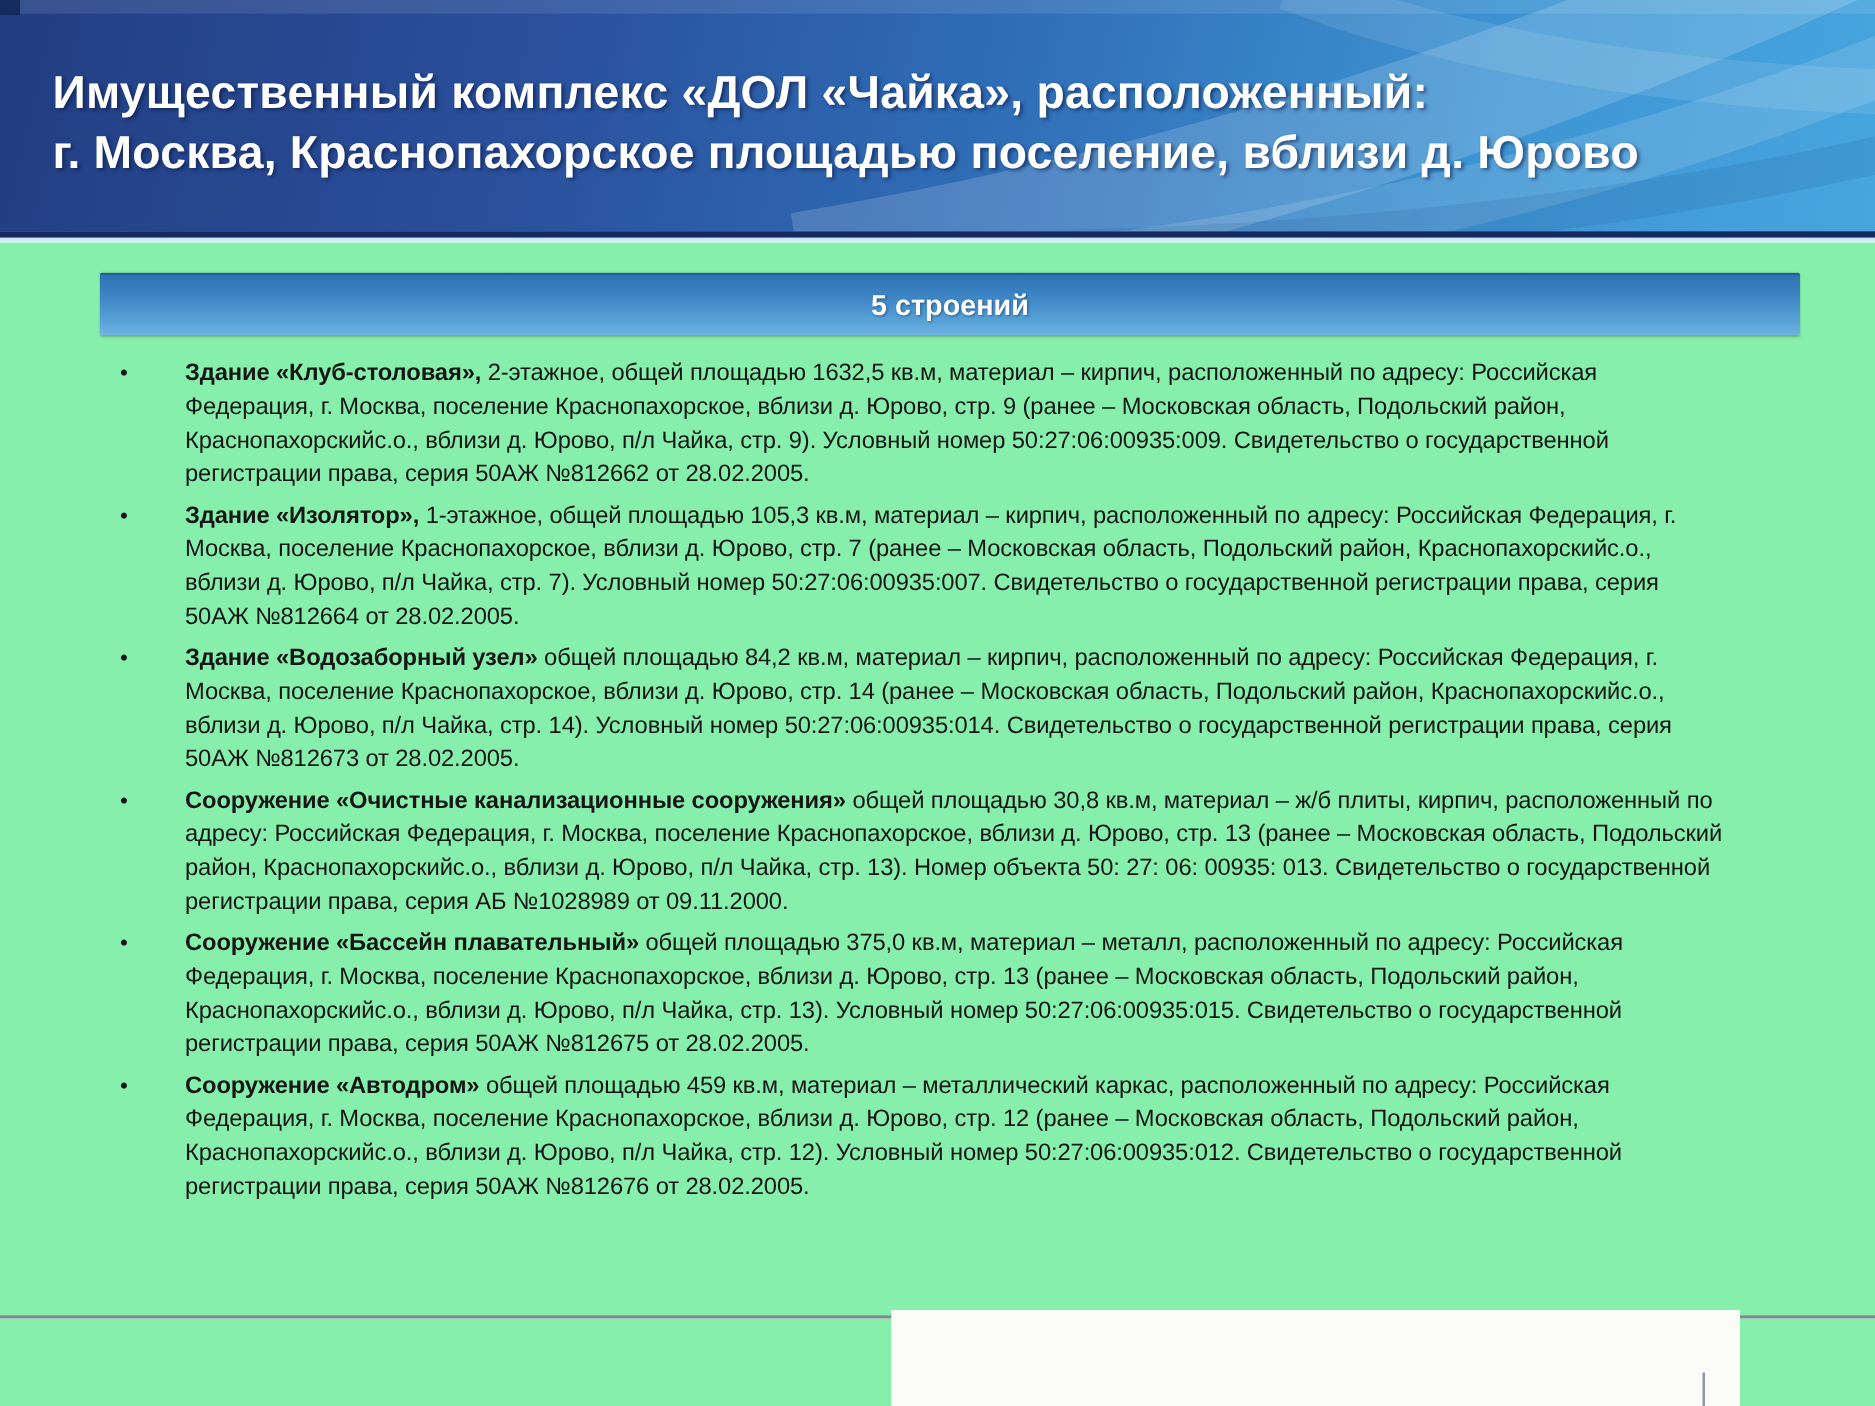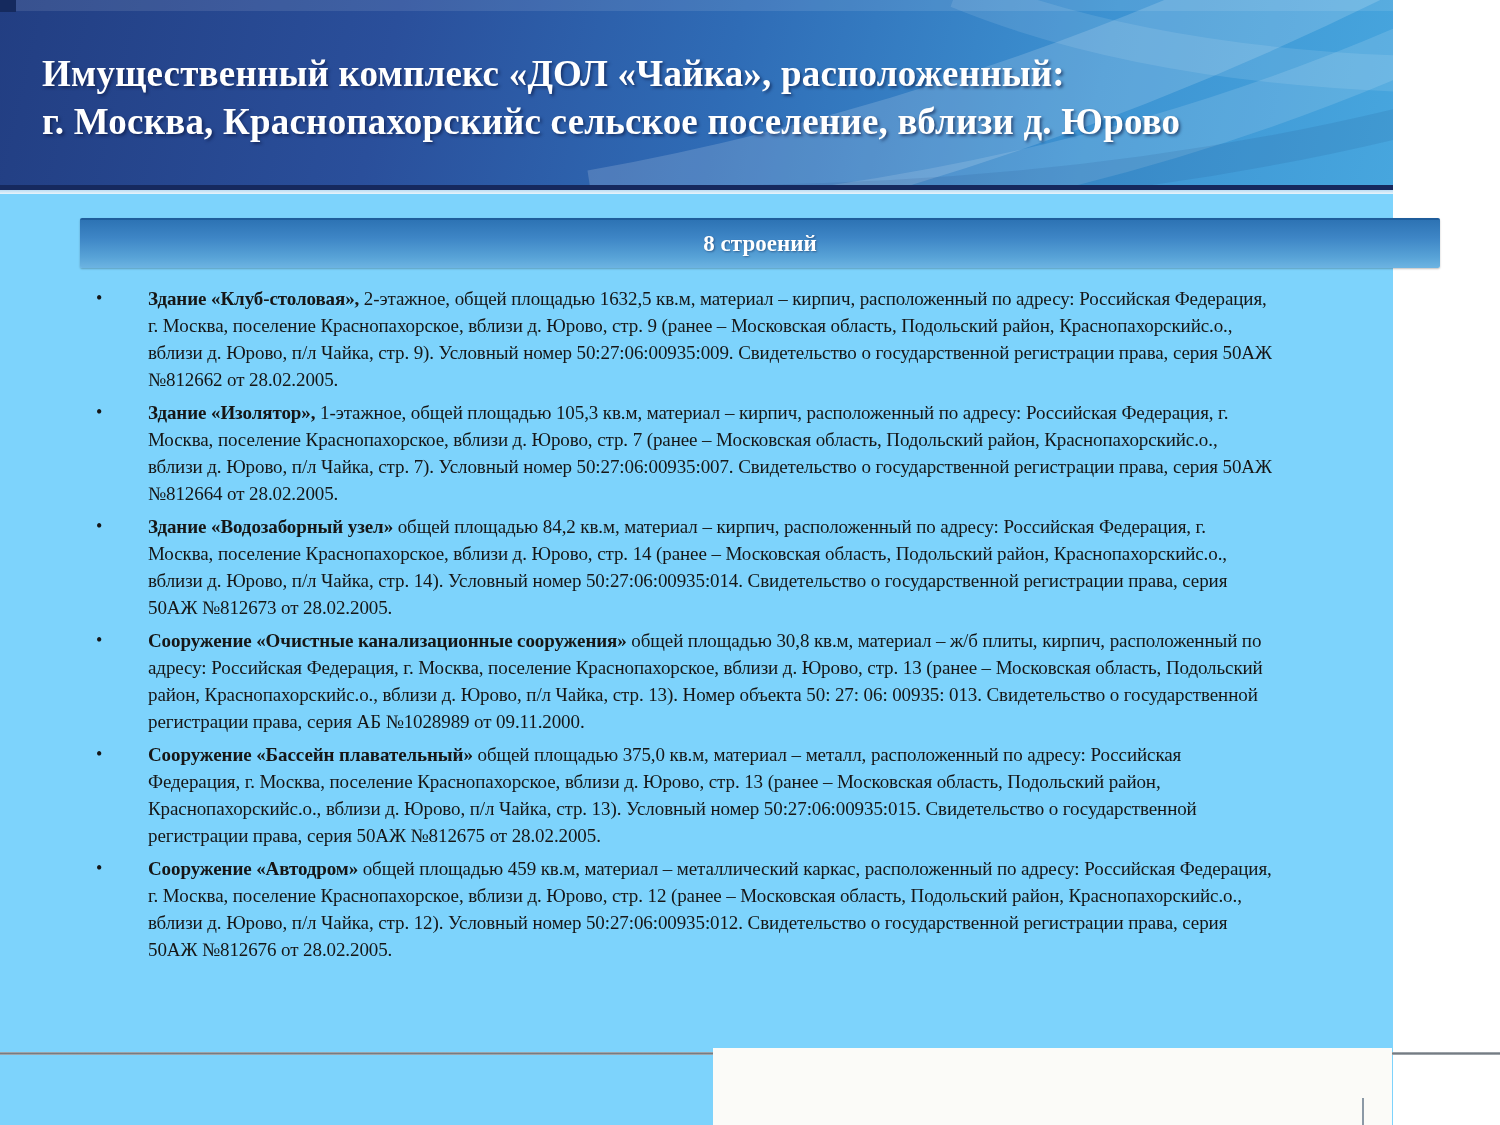--- a/index.html
+++ b/index.html
@@ -3,21 +3,21 @@
 <meta charset="utf-8">
 <style>
   html,body{margin:0;padding:0;}
   body{
     width:1500px;height:1125px;
     background:#ffffff;
     font-family:"Liberation Sans", sans-serif;
     -webkit-font-smoothing:antialiased;
     overflow:hidden;
   }
-  .slide{position:relative;width:1393px;height:1125px;background:#7dd3fc;font-family:Liberation Serif, serif;}
+  .slide{position:relative;width:1500px;height:1125px;background:#86efac;}
 
   
   .header{
     position:relative;
     width:100%;height:185px;
     background:linear-gradient(103deg,#223e82 0%,#2a4f9b 28%,#2f6cb6 52%,#3d93d2 78%,#47a6de 100%);
     border-bottom:5px solid #16295e;
     overflow:hidden;
   }
   .header-swirls{position:absolute;inset:0;width:100%;height:100%;}
@@ -85,27 +85,27 @@
     <svg class="header-swirls" viewBox="0 0 1500 185" preserveAspectRatio="none" aria-hidden="true">
       <path d="M640,215 Q1090,140 1530,-70" stroke="rgba(255,255,255,0.16)" stroke-width="90" fill="none"></path>
       <path d="M850,215 Q1230,170 1560,30" stroke="rgba(255,255,255,0.13)" stroke-width="48" fill="none"></path>
       <path d="M1030,-10 Q1240,70 1560,75" stroke="rgba(255,255,255,0.10)" stroke-width="36" fill="none"></path>
       <path d="M700,200 Q1150,205 1520,120" stroke="rgba(20,50,110,0.10)" stroke-width="30" fill="none"></path>
     </svg>
     <div class="header-topstrip"></div>
     <div class="header-corner"></div>
     <h1 class="slide-title">
       <span>Имущественный комплекс «ДОЛ «Чайка», расположенный:</span><br>
-      <span>г. Москва, Краснопахорскийс сельское поселение, вблизи д. Юрово</span>
+      <span>г. Москва, Краснопахорское площадью поселение, вблизи д. Юрово</span>
     </h1>
   </div>
   <div class="header-underglow"></div>
 
   <div class="banner">
-    <span class="banner-label">8 строений</span>
+    <span class="banner-label">5 строений</span>
   </div>
 
   <ul class="buildings">
     <li><span class="lead">Здание «Клуб-столовая»,</span> <span class="rest">2-этажное, общей площадью 1632,5 кв.м, материал – кирпич, расположенный по адресу: Российская Федерация, г. Москва, поселение Краснопахорское, вблизи д. Юрово, стр. 9 (ранее – Московская область, Подольский район, Краснопахорскийс.о., вблизи д. Юрово, п/л Чайка, стр. 9). Условный номер 50:27:06:00935:009. Свидетельство о государственной регистрации права, серия 50АЖ №812662 от 28.02.2005.</span></li>
 
     <li><span class="lead">Здание «Изолятор»,</span> <span class="rest">1-этажное, общей площадью 105,3 кв.м, материал – кирпич, расположенный по адресу: Российская Федерация, г. Москва, поселение Краснопахорское, вблизи д. Юрово, стр. 7 (ранее – Московская область, Подольский район, Краснопахорскийс.о., вблизи д. Юрово, п/л Чайка, стр. 7). Условный номер 50:27:06:00935:007. Свидетельство о государственной регистрации права, серия 50АЖ №812664 от 28.02.2005.</span></li>
 
     <li><span class="lead">Здание «Водозаборный узел»</span> <span class="rest">общей площадью 84,2 кв.м, материал – кирпич, расположенный по адресу: Российская Федерация, г. Москва, поселение Краснопахорское, вблизи д. Юрово, стр. 14 (ранее – Московская область, Подольский район, Краснопахорскийс.о., вблизи д. Юрово, п/л Чайка, стр. 14). Условный номер 50:27:06:00935:014. Свидетельство о государственной регистрации права, серия 50АЖ №812673 от 28.02.2005.</span></li>
 
     <li><span class="lead">Сооружение «Очистные канализационные сооружения»</span> <span class="rest">общей площадью 30,8 кв.м, материал – ж/б плиты, кирпич, расположенный по адресу: Российская Федерация, г. Москва, поселение Краснопахорское, вблизи д. Юрово, стр. 13 (ранее – Московская область, Подольский район, Краснопахорскийс.о., вблизи д. Юрово, п/л Чайка, стр. 13). Номер объекта 50: 27: 06: 00935: 013. Свидетельство о государственной регистрации права, серия АБ №1028989 от 09.11.2000.</span></li>

